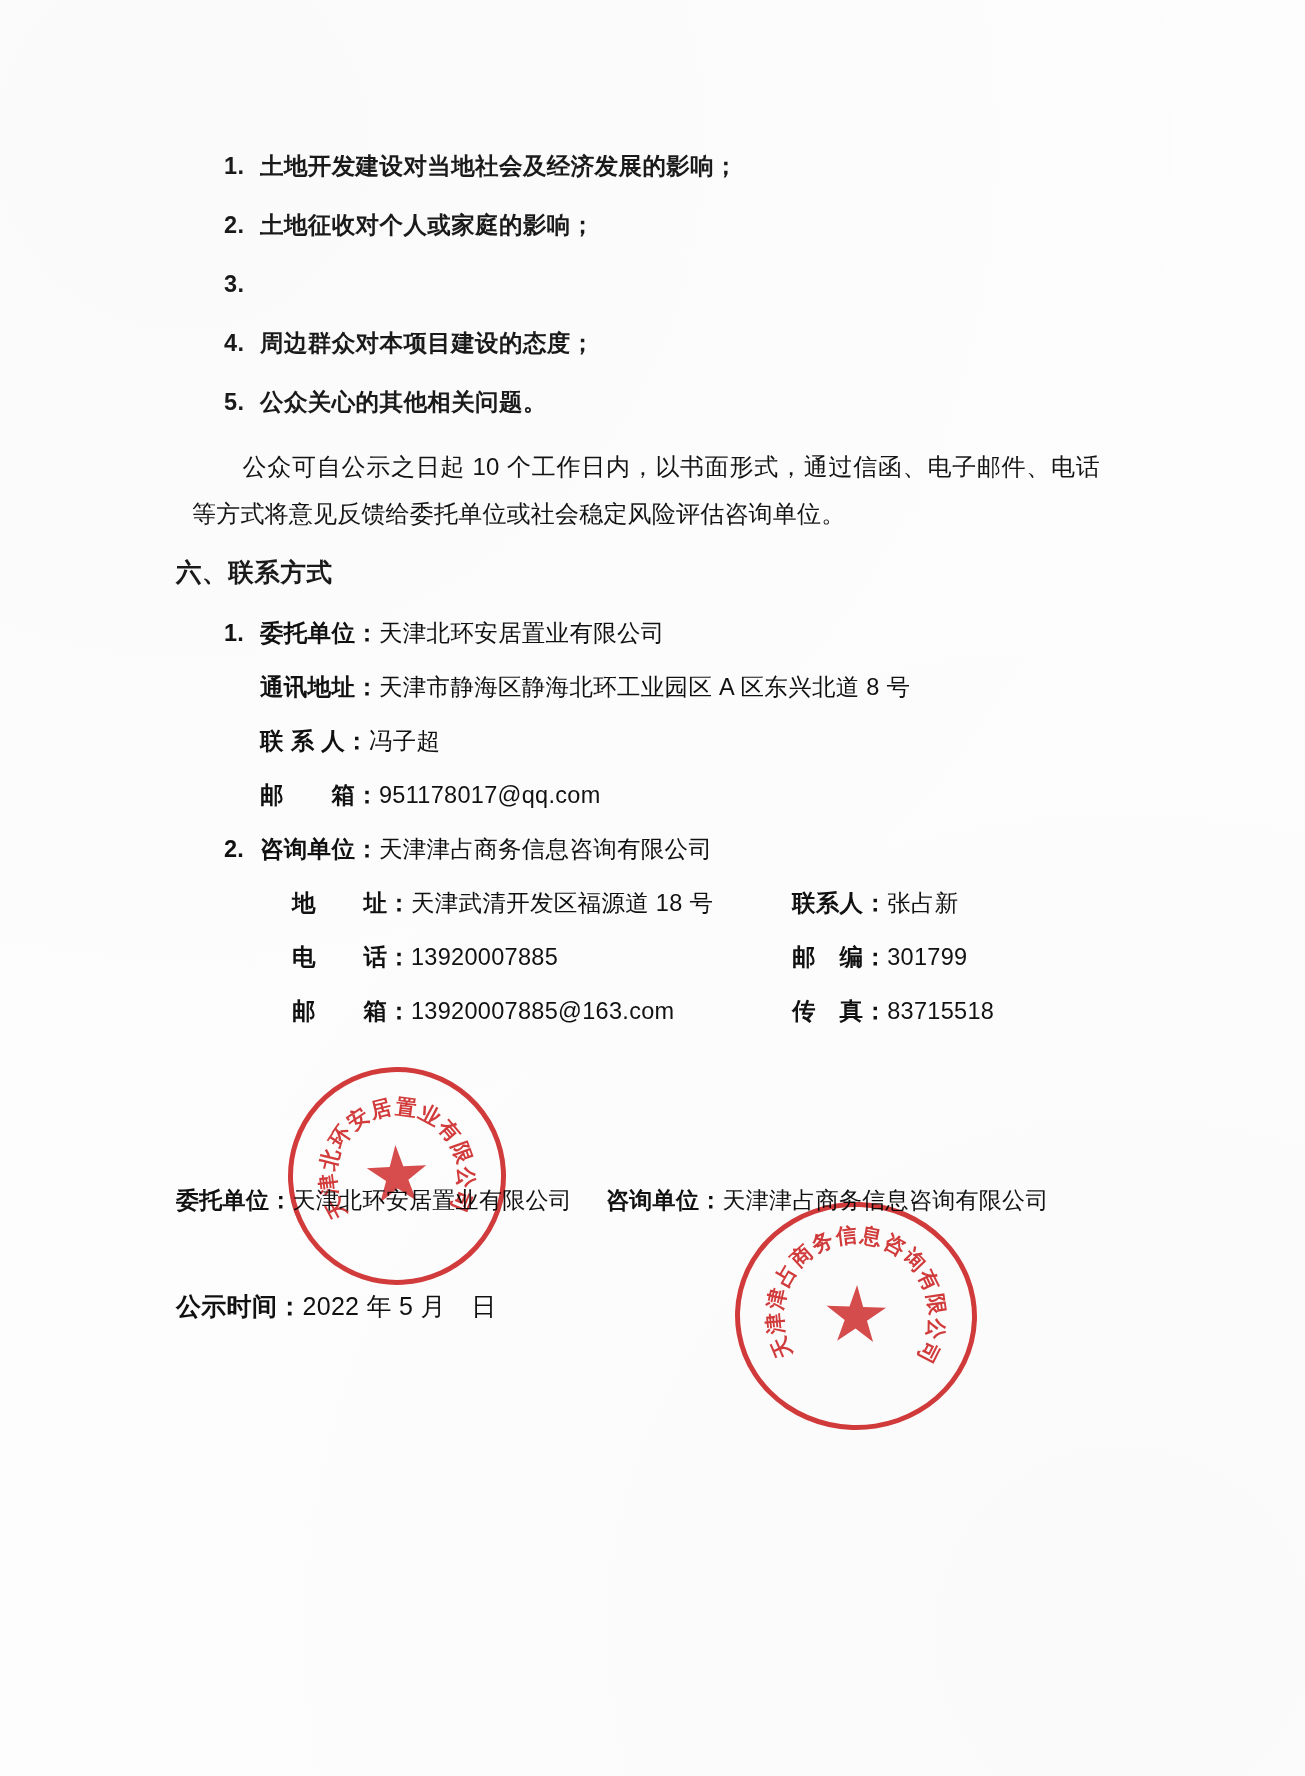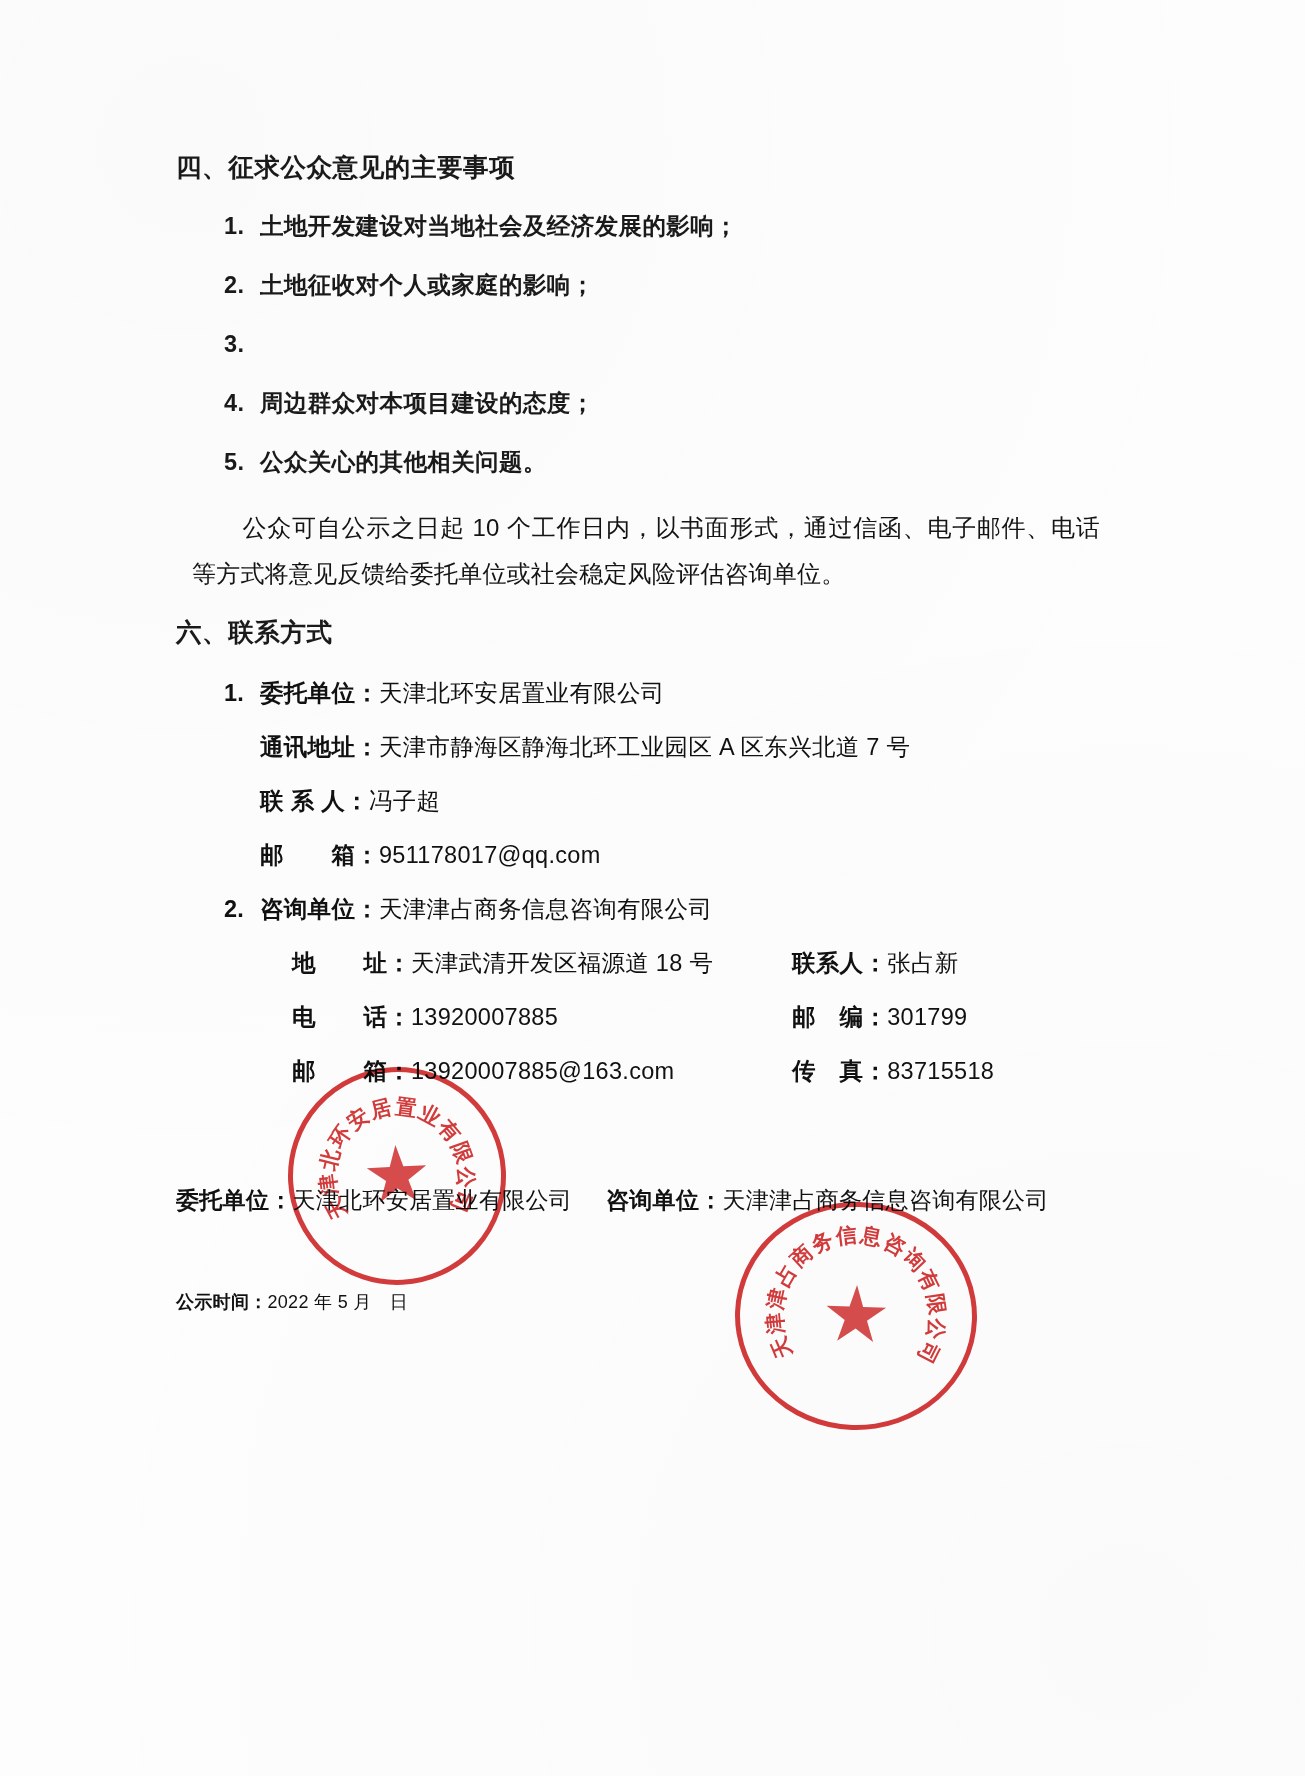--- a/index.html
+++ b/index.html
@@ -140,21 +140,21 @@
   .sig-block .lbl { font-weight: bold; white-space: pre; }
   .sig-block .val { font-weight: normal; }
   .sig-block.left { flex: 0 0 430px; }
 
   .pub-date {
     position: absolute;
     left: 176px;
     top: 1290px;
     display: flex;
     align-items: baseline;
-    font-size: 18px;
+    font-size: 25px;
     letter-spacing: 0.3px;
   }
   .pub-date .lbl { font-weight: bold; white-space: pre; }
   .pub-date .val { font-weight: normal; }
 
   
   .stamp {
     position: absolute;
     border-radius: 50%;
     border: 5px solid #cf2020;
@@ -202,21 +202,20 @@
     white-space: nowrap;
   }
 </style>
 </head>
 <body>
 
 <div class="page">
 
   <div class="content">
 
-    <h2 class="section-heading">四、征求公众意见的主要事项</h2>
 
     <ul class="num-list">
       <li>
         <span class="idx">1.</span>
         <span>土地开发建设对当地社会及经济发展的影响；</span>
       </li>
       <li>
         <span class="idx">2.</span>
         <span>土地征收对个人或家庭的影响；</span>
       </li>
@@ -240,21 +239,21 @@
 
     <div class="contact-group">
       <div class="contact-head">
         <span class="idx">1.</span>
         <span class="lbl">委托单位：</span>
         <span class="val">天津北环安居置业有限公司</span>
       </div>
 
       <div class="contact-row">
         <span class="lbl">通讯地址：</span>
-        <span class="val">天津市静海区静海北环工业园区 A 区东兴北道 7 号</span>
+        <span class="val">天津市静海区静海北环工业园区 A 区东兴北道 8 号</span>
       </div>
 
       <div class="contact-row">
         <span class="lbl">联 系 人：</span>
         <span class="val">冯子超</span>
       </div>
 
       <div class="contact-row">
         <span class="lbl">邮　　箱：</span>
         <span class="val">951178017@qq.com</span>

